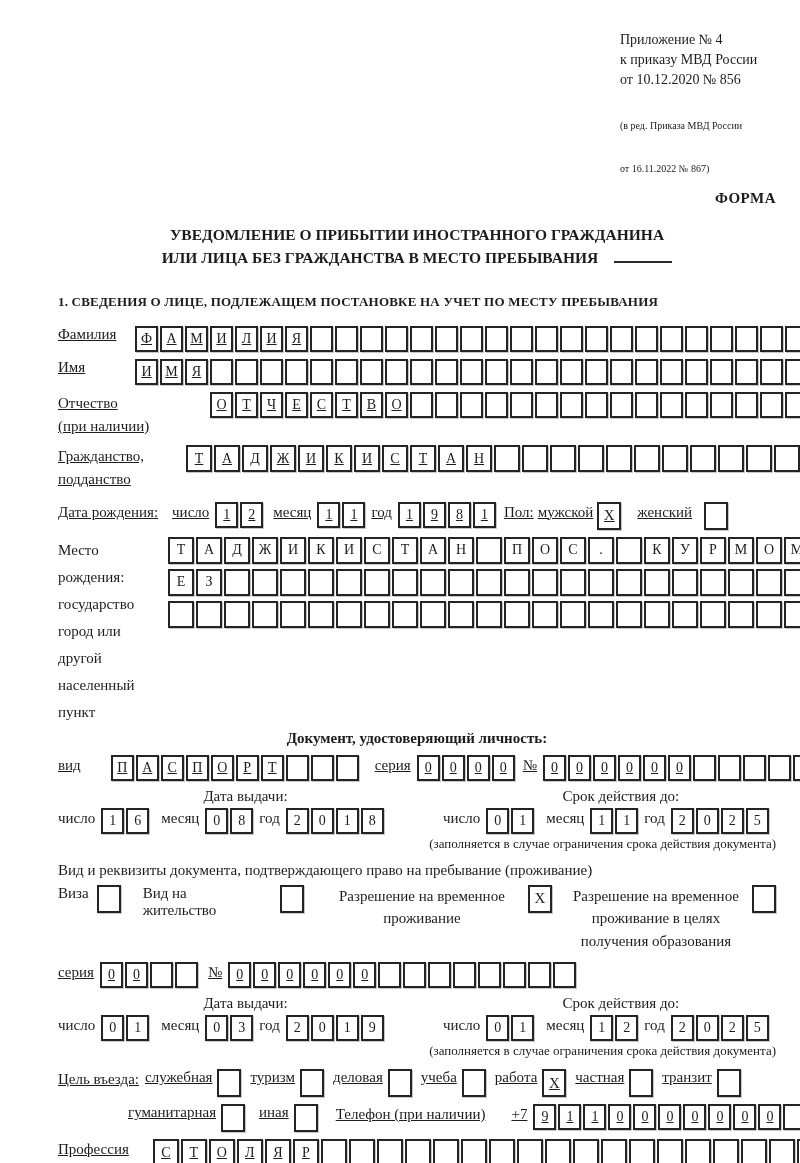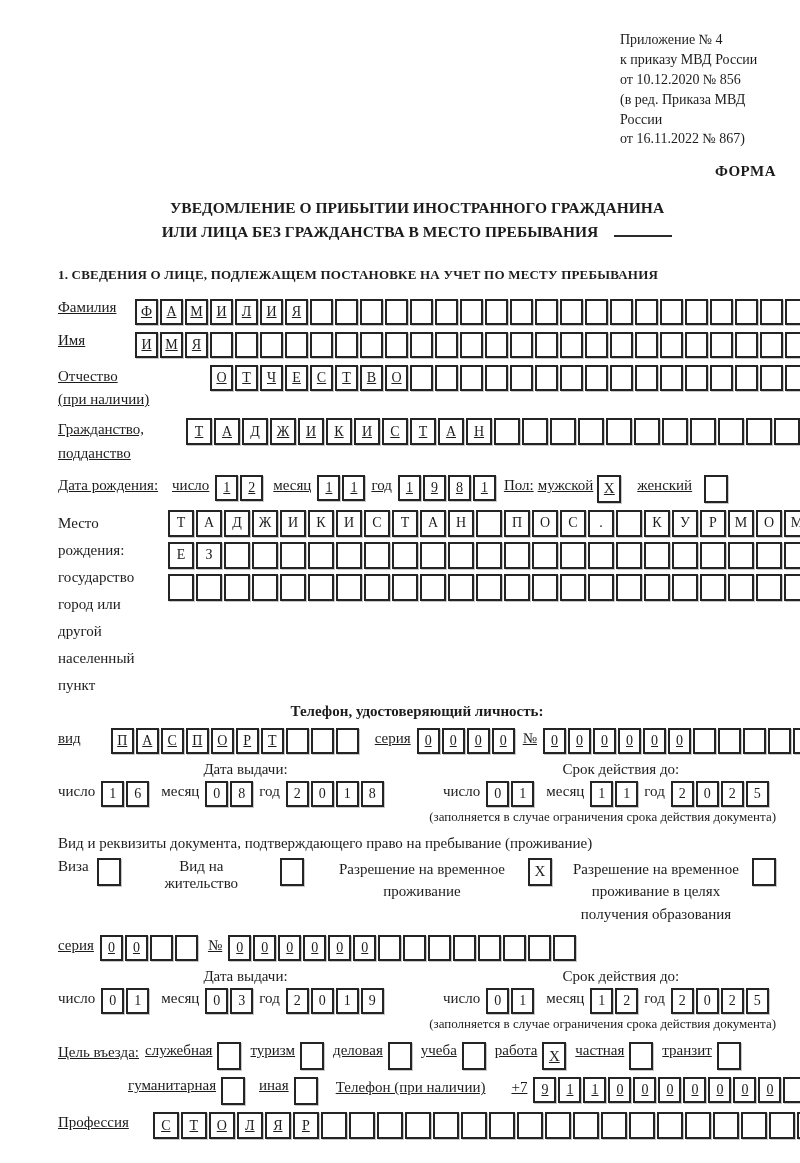--- a/index.html
+++ b/index.html
@@ -3,21 +3,21 @@
 <meta charset="utf-8">
 <style>
   html,body{margin:0;padding:0;background:#e8e8e8;}
   .page{
     width:800px;height:1163px;margin:0 auto;background:#ffffff;
     box-sizing:border-box;padding:30px 24px 10px 58px;
     font-family:"Liberation Serif","DejaVu Serif",serif;
     color:#1c1c1c;font-size:15px;position:relative;overflow:hidden;
   }
   .annex{margin-left:562px;line-height:1.42;font-size:14px;}
-  .annex .ed{font-size:14px;}
+  .annex .ed{font-size:10px;margin-top:29px;}
   .forma{text-align:right;font-weight:bold;margin-top:14px;font-size:15px;letter-spacing:.5px;}
   .title{text-align:center;font-weight:bold;font-size:15.5px;margin-top:16px;line-height:1.5;}
   .blank{display:inline-block;width:58px;border-bottom:2px solid #2a2a2a;margin-left:16px;}
   .sec1{font-weight:bold;font-size:13px;margin-top:24px;margin-bottom:16px;letter-spacing:.2px;}
   .row{display:flex;align-items:flex-start;margin-bottom:7px;text-decoration:underline;}
   .lbl{flex:none;}
   .lblcol{flex:none;line-height:1.55;}
   .cells{display:inline-flex;gap:2px;flex:none;}
   .cell{
     width:19px;height:22px;border:2px solid #242424;background:#fff;
@@ -304,21 +304,21 @@
           <span class="cell"></span>
           <span class="cell"></span>
           <span class="cell"></span>
           <span class="cell"></span>
           <span class="cell"></span>
           <span class="cell"></span>
         </div>
     </div>
   </div>
 
-  <div class="dochead">Телефон, удостоверяющий личность:</div>
+  <div class="dochead">Документ, удостоверяющий личность:</div>
 
   <div class="row">
     <span class="dl" style="margin-right:30px;">вид</span>
     <span class="cells" style="margin-right:16px;">
         <span class="cell">П</span>
         <span class="cell">А</span>
         <span class="cell">С</span>
         <span class="cell">П</span>
         <span class="cell">О</span>
         <span class="cell">Р</span>
@@ -398,21 +398,21 @@
   </div>
   <div class="note-r">(заполняется в случае ограничения срока действия документа)</div>
 
   <div style="margin-bottom:6px;">Вид и реквизиты документа, подтверждающего право на пребывание (проживание)</div>
 
   <div class="opts">
     <span class="opt">
       <span class="optlbl">Виза</span>
       <span class="chk"></span>
     </span>
-    <span class="opt" style="margin-left:22px;text-align:center;">
+    <span class="opt" style="margin-left:22px;">
       <span class="optlbl">Вид на жительство</span>
       <span class="chk" style="margin-left:12px;"></span>
     </span>
     <span class="opt" style="margin-left:20px;">
       <span class="optlbl optc" style="width:196px;">Разрешение на временное проживание</span>
       <span class="chk">X</span>
     </span>
     <span class="opt" style="margin-left:16px;">
       <span class="optlbl optc" style="width:176px;">Разрешение на временное проживание в целях получения образования</span>
       <span class="chk"></span>

